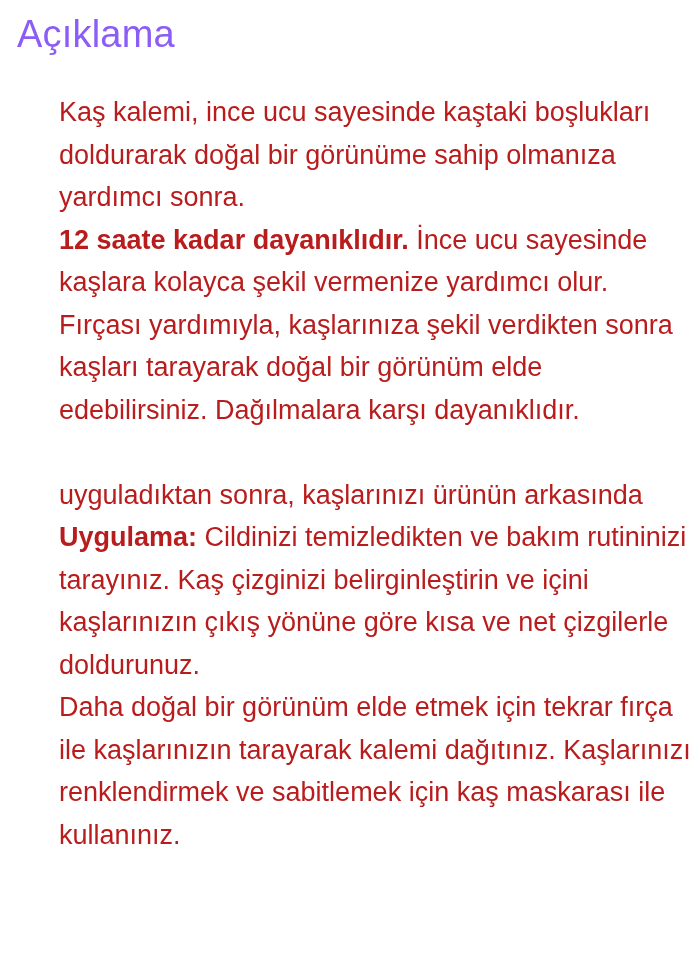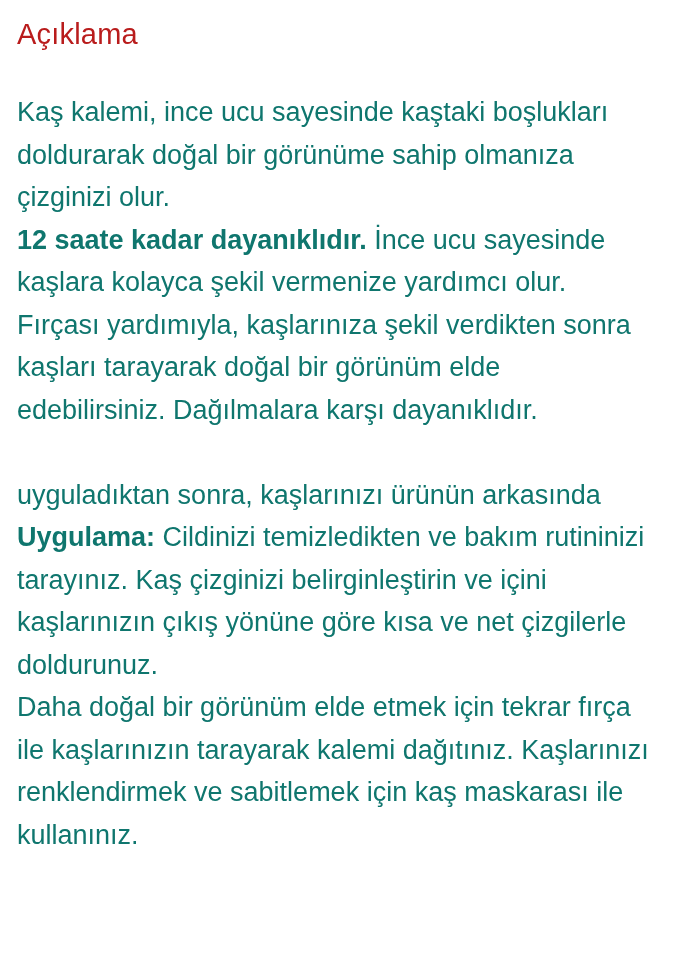--- a/index.html
+++ b/index.html
@@ -7,32 +7,33 @@
   .page {
     position: relative;
     width: 700px;
     height: 980px;
     background: #ffffff;
     overflow: hidden;
     padding: 14px 8px 0 17px;
     font-family: "Liberation Sans", sans-serif;
   }
   .heading {
-    font-size: 29px;
+    font-size: 38px;
     font-weight: 400;
-    color: #b91c1c;
+    color: #8b5cf6;
     line-height: 40px;
     letter-spacing: 0.2px;
   }
   .content {
     margin-top: 37px;
     font-size: 27px;
     font-weight: 400;
-    color: #0f766e;
+    color: #b91c1c;
     letter-spacing: 0px;
+    margin-left: 42px;
   }
   .ln {
     display: block;
     line-height: 42.5px;
     white-space: nowrap;
   }
   .b { font-weight: 700; text-align: right; }
   .gap-before { margin-top: 42.5px; }
 </style>
 </head>
@@ -40,21 +41,21 @@
 
 <div class="page">
 
   <h1 class="heading">Açıklama</h1>
 
   <div class="content">
 
     <div>
       <span class="ln">Kaş kalemi, ince ucu sayesinde kaştaki boşlukları</span>
       <span class="ln">doldurarak doğal bir görünüme sahip olmanıza</span>
-      <span class="ln">çizginizi olur.</span>
+      <span class="ln">yardımcı sonra.</span>
     </div>
 
     <div>
       <span class="ln"><span class="b">12 saate kadar dayanıklıdır.</span><span> İnce ucu sayesinde</span></span>
       <span class="ln">kaşlara kolayca şekil vermenize yardımcı olur.</span>
     </div>
 
     <div>
       <span class="ln">Fırçası yardımıyla, kaşlarınıza şekil verdikten sonra</span>
       <span class="ln">kaşları tarayarak doğal bir görünüm elde</span>

